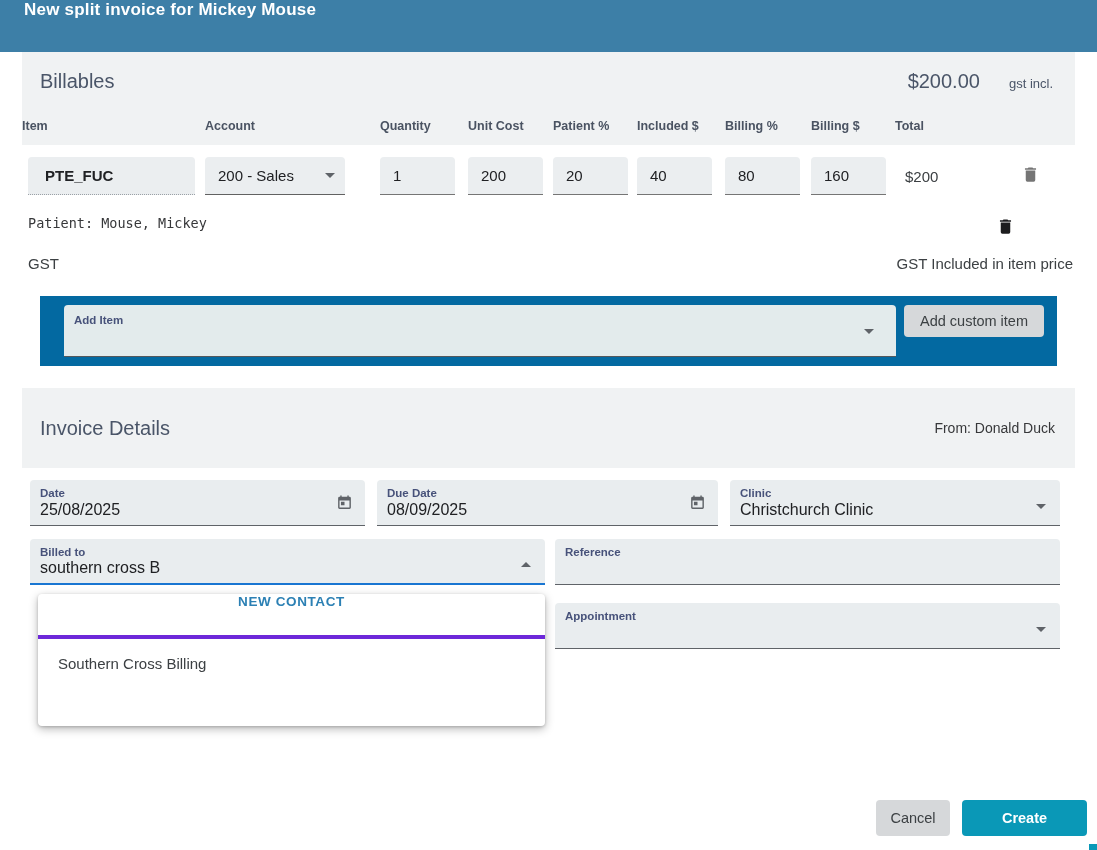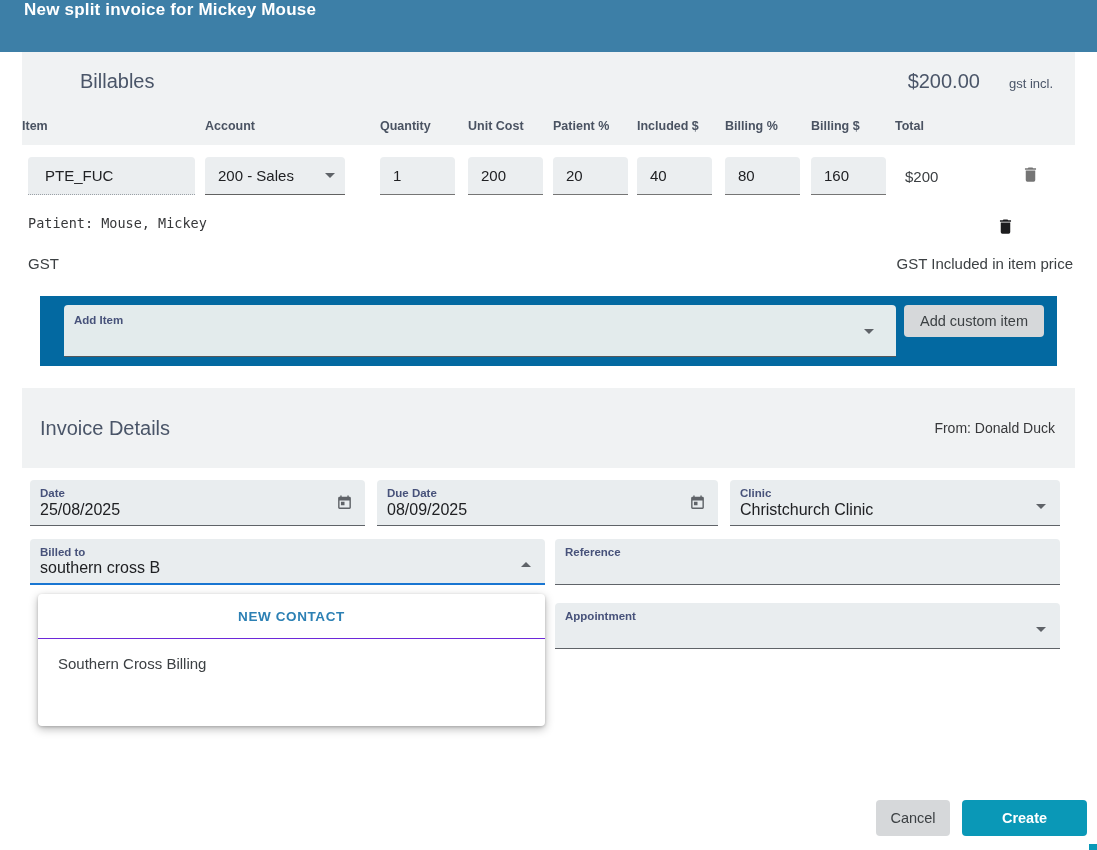--- a/index.html
+++ b/index.html
@@ -6,35 +6,35 @@
   html,body { width:1097px; height:850px; background:#fff; font-family:"Liberation Sans", sans-serif; overflow:hidden; }
   .modal { position:relative; width:1097px; height:850px; background:#fff; }
 
   
   .titlebar { height:52px; background:#3d7fa7; display:flex; align-items:flex-start; padding:0 24px; }
   .titlebar span { color:#fff; font-size:17px; font-weight:bold; letter-spacing:.2px; }
 
   
   .billables-head { margin:0 22px; background:#f0f2f3; padding:18px 0 0 0; }
   .bill-titlerow { display:flex; justify-content:space-between; align-items:flex-start; padding:0 18px; }
-  .bill-titlerow h2 { font-size:20px; font-weight:500; color:#4a5568;margin-left:40px; }
+  .bill-titlerow h2 { font-size:20px; font-weight:500; color:#4a5568; }
   .bill-total { color:#4a5568; padding-right:4px; }
   .bill-total .amt { font-size:20px; font-weight:500; }
   .bill-total .suffix { font-size:13px; font-weight:500;padding-left:29px; }
 
   .grid-cols { display:grid; grid-template-columns:183px 175px 88px 85px 84px 88px 86px 84px 90px 1fr; align-items:center; }
   .col-head { padding:26px 0 12px 0; }
   .col-head div { font-size:12.5px; font-weight:600; color:#4a5362; }
 
   
   .item-row-wrap { margin:0 22px; }
   .item-row { padding-top:12px; }
   .mat-box { background:#ebeef0; border-radius:4px 4px 0 0; height:38px; display:flex; align-items:center; border-bottom:1px solid #757575; }
   input.mat-box { width:100%; border:none; border-bottom:1px solid #757575; font-size:15px; color:#202124; padding:0 8px 0 13px; outline:none; font-family:"Liberation Sans", sans-serif; }
-  .cell-item input { margin-left:6px; width:167px; border-bottom:1px dotted #9aa0a6; padding-left:17px; }
+  .cell-item input { margin-left:6px; width:167px; border-bottom:1px dotted #9aa0a6; padding-left:17px;font-weight:bold; }
   .cell-account .sel { width:140px; justify-content:space-between; padding:0 10px 0 13px; border-bottom:1px solid #616161; cursor:pointer; }
   .cell-account .sel span { font-size:15px; color:#202124; }
   .cell-num input { width:75px; }
   .cell-total { font-size:15px; color:#3c4043; padding-left:10px; }
   .cell-trash { display:flex; justify-content:center; }
   .icon-btn { background:none; border:none; cursor:pointer; padding:2px; }
 
   .caret-down { width:0; height:0; border-left:5px solid transparent; border-right:5px solid transparent; border-top:5px solid #5f6368; }
   .caret-up { width:0; height:0; border-left:5px solid transparent; border-right:5px solid transparent; border-bottom:5px solid #5f6368; }
 
@@ -64,21 +64,21 @@
   .f-date { width:335px; } .f-due { width:341px; } .f-clinic { flex:1; }
   .cal-icon { position:absolute; right:12px; bottom:10px; }
   .ffield .caret-down, .ffield .caret-up { position:absolute; right:14px; bottom:16px; }
 
   .frow2 { display:flex; gap:10px; margin-top:13px; align-items:flex-start; }
   .billedto-wrap { position:relative; width:515px; }
   .f-billedto { width:100%; border-bottom:2px solid #1976d2; }
   .rightcol { flex:1; display:flex; flex-direction:column; gap:18px; }
 
   .dropdown-panel { position:absolute; top:55px; left:8px; right:0; background:#fff; border-radius:4px; box-shadow:0 3px 10px rgba(0,0,0,.28), 0 1px 3px rgba(0,0,0,.18); z-index:5; height:132px; }
-  .new-contact { height:45px; display:flex; align-items:center; justify-content:center; border-bottom:1px solid #6d28d9; cursor:pointer; }
+  .new-contact { height:45px; display:flex; align-items:flex-start; justify-content:center; border-bottom:4px solid #6d28d9; cursor:pointer; }
   .new-contact span { color:#2c80b4; font-size:13.5px; font-weight:bold; letter-spacing:.6px; }
   .dd-option { padding:16px 0 0 20px; font-size:15px; color:#3c4043; cursor:pointer; }
 
   
   .footer { position:absolute; right:10px; bottom:14px; display:flex; gap:12px; }
   .btn-cancel { background:#d6d8da; color:#3c4043; border:none; border-radius:4px; width:74px; height:36px; font-size:14.5px; font-weight:500; font-family:"Liberation Sans", sans-serif; cursor:pointer; }
   .btn-create { background:#0a98b7; color:#fff; border:none; border-radius:4px; width:125px; height:36px; font-size:14.5px; font-weight:bold; font-family:"Liberation Sans", sans-serif; cursor:pointer; }
   .corner-frag { position:absolute; right:0; bottom:0; width:8px; height:6px; background:#0a98b7; }
 </style>
 </head>

